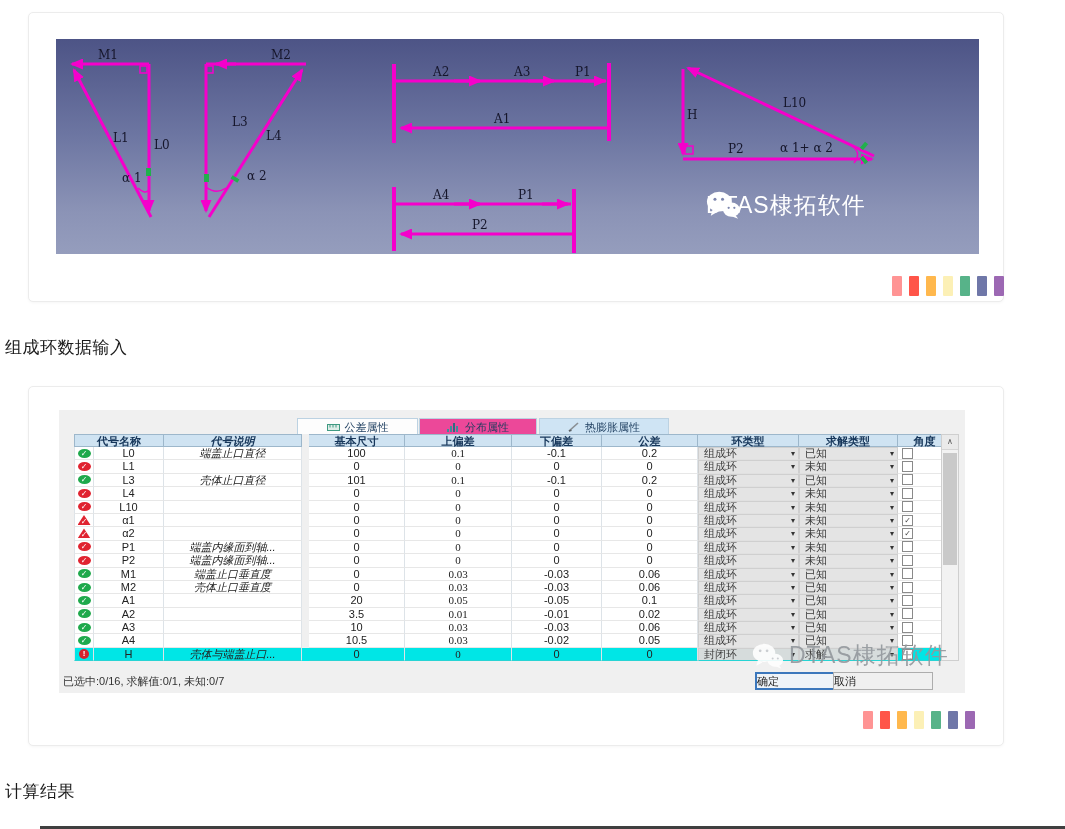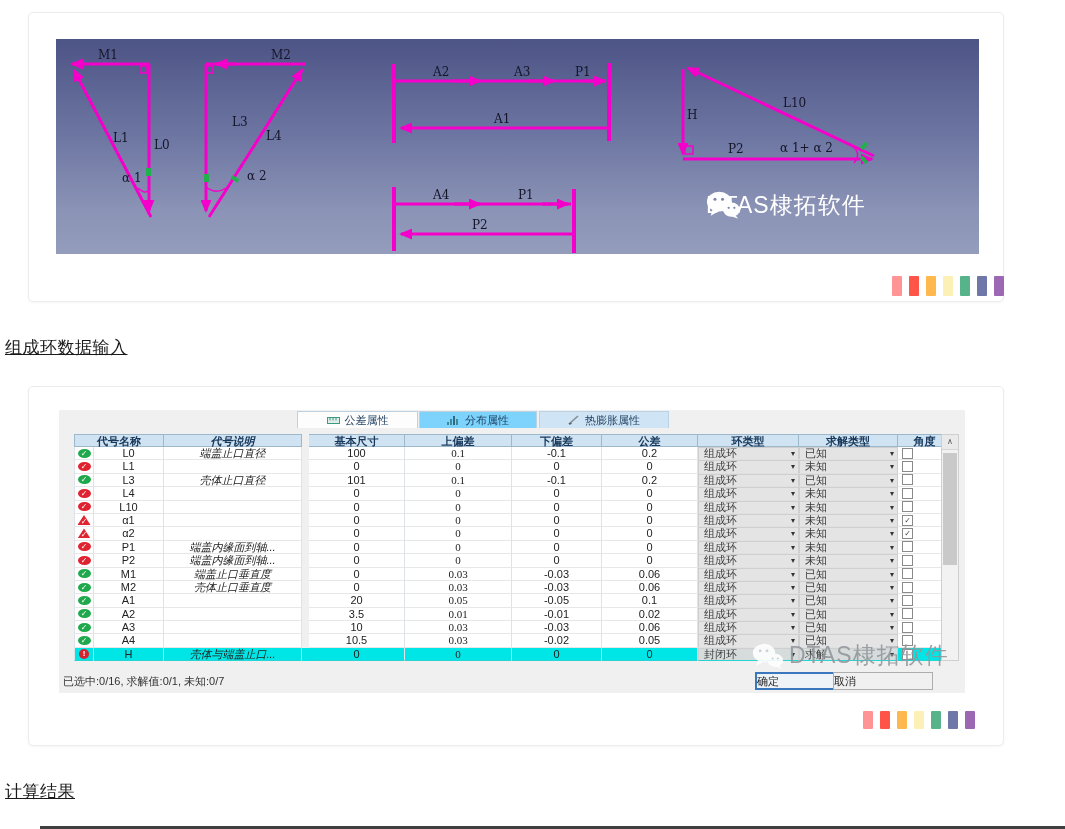--- a/index.html
+++ b/index.html
@@ -10,34 +10,34 @@
   #card2{left:28px;top:386px;width:974px;height:358px;}
   .diagram{position:absolute;left:27px;top:26px;width:923px;height:215px;
     background:linear-gradient(180deg,#4d5486 0%,#6d76a2 45%,#8b93b6 80%,#959dbd 100%);}
   .diagram svg{position:absolute;left:0;top:0;}
   .dia-label{font-family:"DejaVu Serif","Liberation Serif",serif;font-size:12px;fill:#15152a;}
   .squares{position:absolute;display:flex;gap:7px;}
   #squares1{left:863px;top:263px;}
   #squares2{left:863px;top:711px;}
   .sq{width:10px;height:18px;border-radius:1px;display:inline-block;}
   #squares1 .sq{height:20px;}
-  .heading{position:absolute;left:5px;font-size:17px;color:#1a1a1a;letter-spacing:0.5px;text-decoration:underline;}
+  .heading{position:absolute;left:5px;font-size:17px;color:#1a1a1a;letter-spacing:0.5px;}
   #heading1{top:336px;}
   #heading2{top:780px;}
   
   .wm{position:absolute;display:flex;align-items:center;gap:6px;white-space:nowrap;}
   #wm1{left:650px;top:151px;color:#ffffff;font-size:23px;}
   #wm2{left:752px;top:640px;color:#93989d;font-size:23px;opacity:0.9;z-index:6;}
   .wm .brand{font-weight:500;letter-spacing:1px;}
   
   #dialog{position:absolute;left:59px;top:410px;width:906px;height:283px;background:#f0f0f0;font-size:11px;color:#222;}
-  .tab{position:absolute;top:1px;height:17px;display:flex;align-items:center;justify-content:center;gap:5px;
+  .tab{position:absolute;top:8px;height:17px;display:flex;align-items:center;justify-content:center;gap:5px;
        border:1px solid #bcd2e2;border-bottom:none;color:#1c3c5e;box-sizing:border-box;cursor:default;}
   #tab1{left:238px;width:121px;background:#fdfdfd;}
-  #tab2{left:360px;width:118px;background:#7dd3fc;}
+  #tab2{left:360px;width:118px;background:#ec4899;}
   #tab3{left:480px;width:130px;background:#cfe4f4;}
   .trow,.thead{display:flex;position:relative;padding-left:12px;}
   #tableArea{position:absolute;left:3px;top:24px;}
   .thead .cell{height:13px;line-height:13px;background:#cfe3f2;border:1px solid #9db7cb;border-left:none;
     color:#16365a;font-weight:700;text-align:center;box-sizing:border-box;}
   .thead .cell:first-child{border-left:1px solid #9db7cb;}
   .thead .cell.gap,.trow .cell.gap{background:#f0f0f0;border:none;}
   .trow .cell{height:13.4px;line-height:13.4px;background:#fff;border-right:1px solid #dde3e8;border-bottom:1px solid #e7e7e7;
     text-align:center;box-sizing:border-box;overflow:hidden;white-space:nowrap;}
   .trow .cell.first{border-left:1px solid #dde3e8;}

